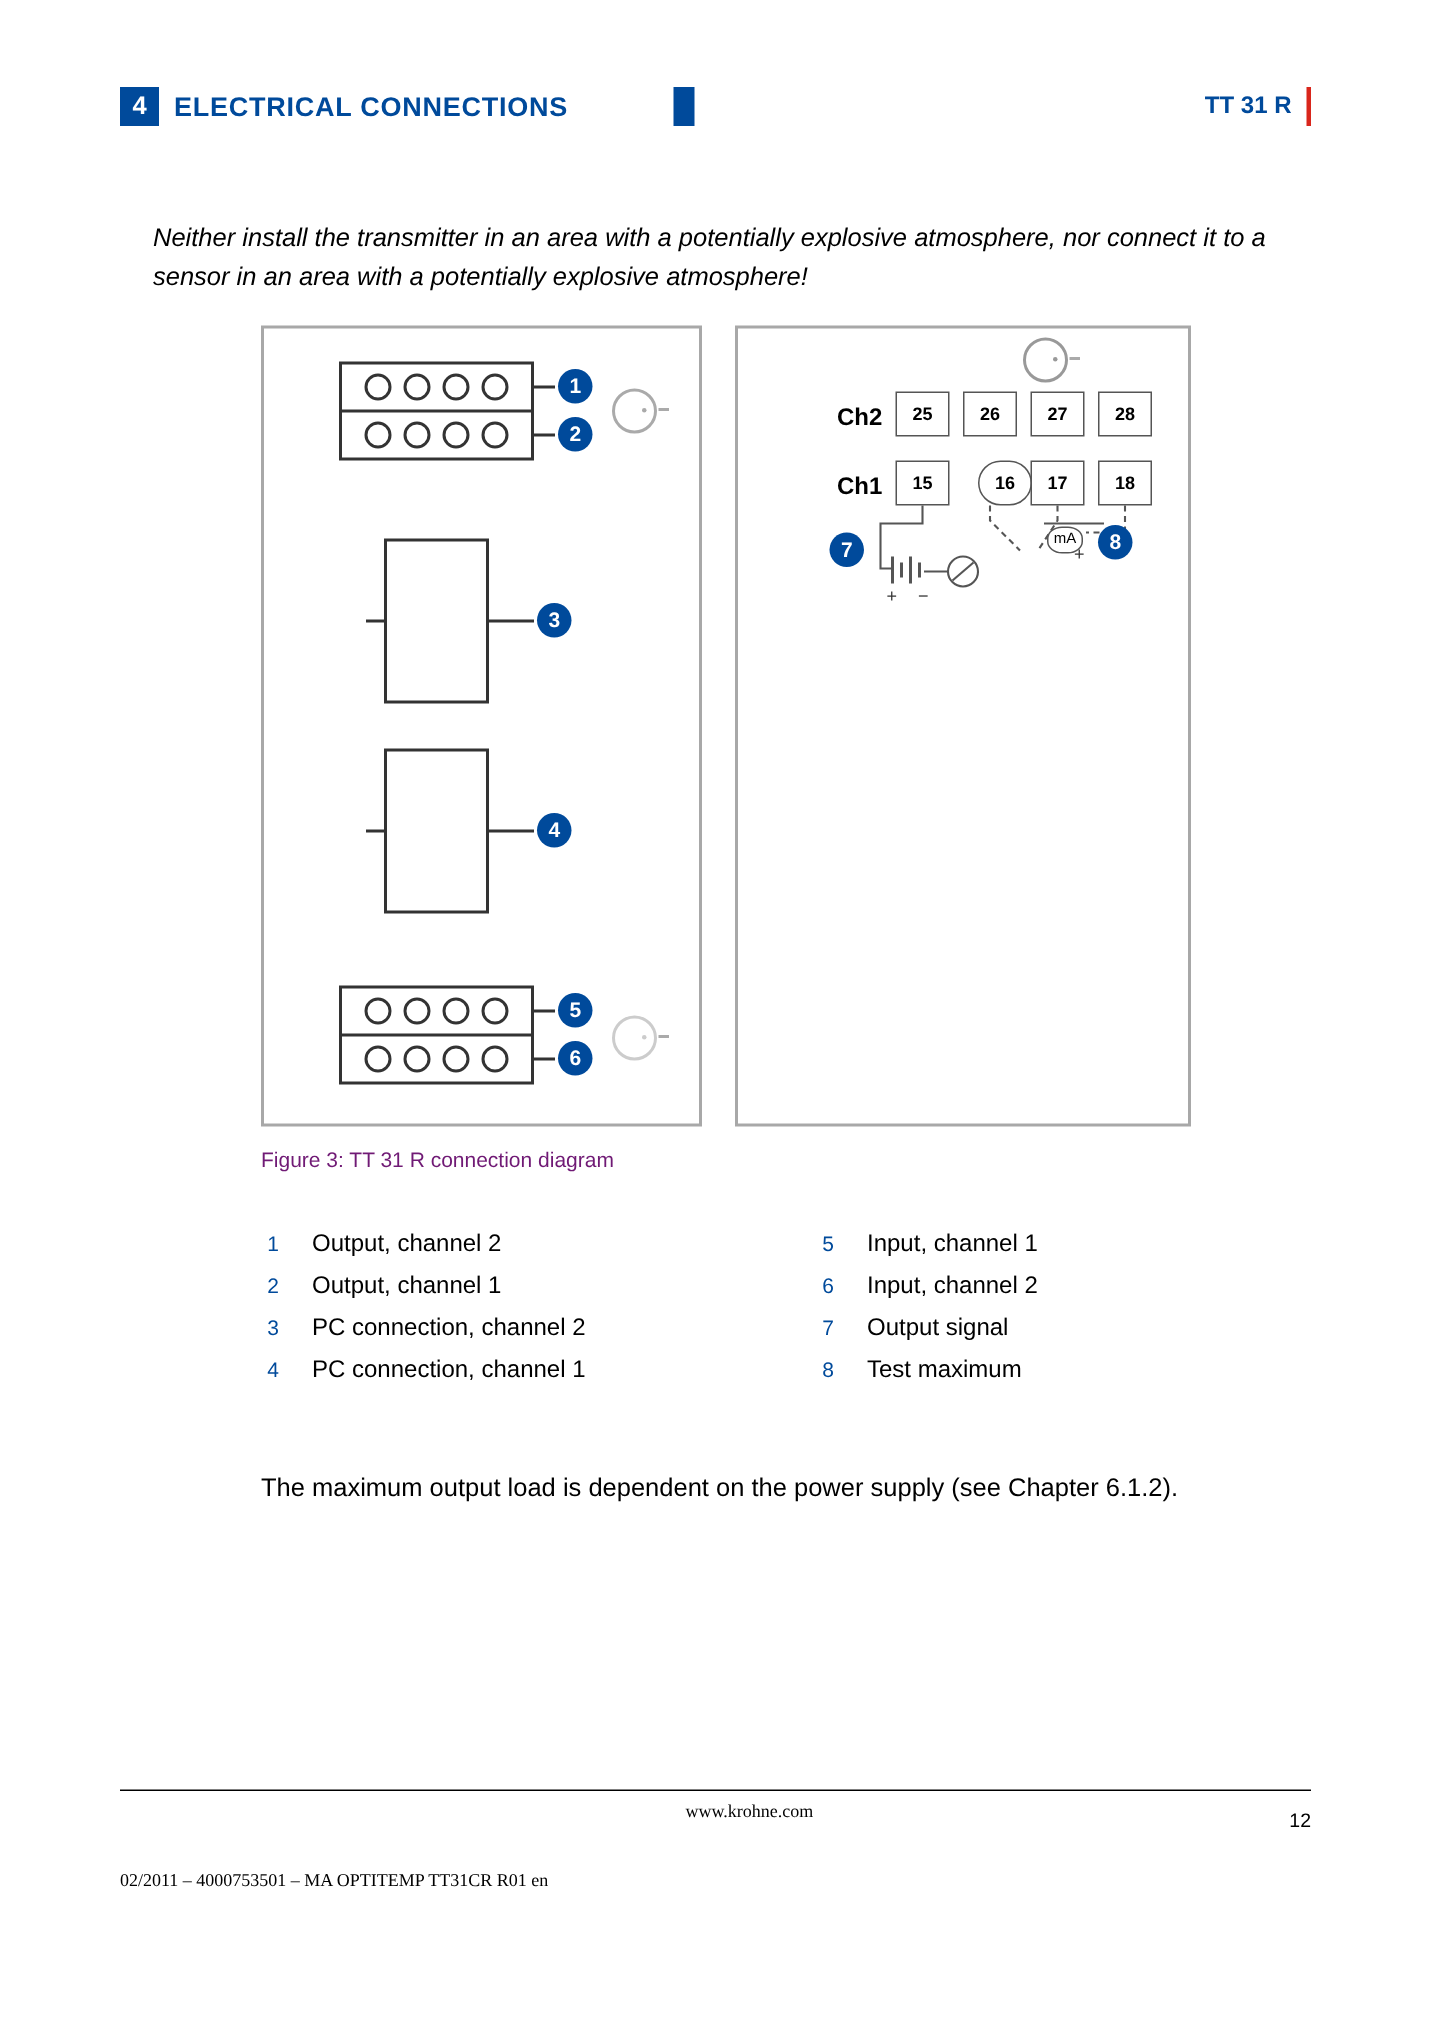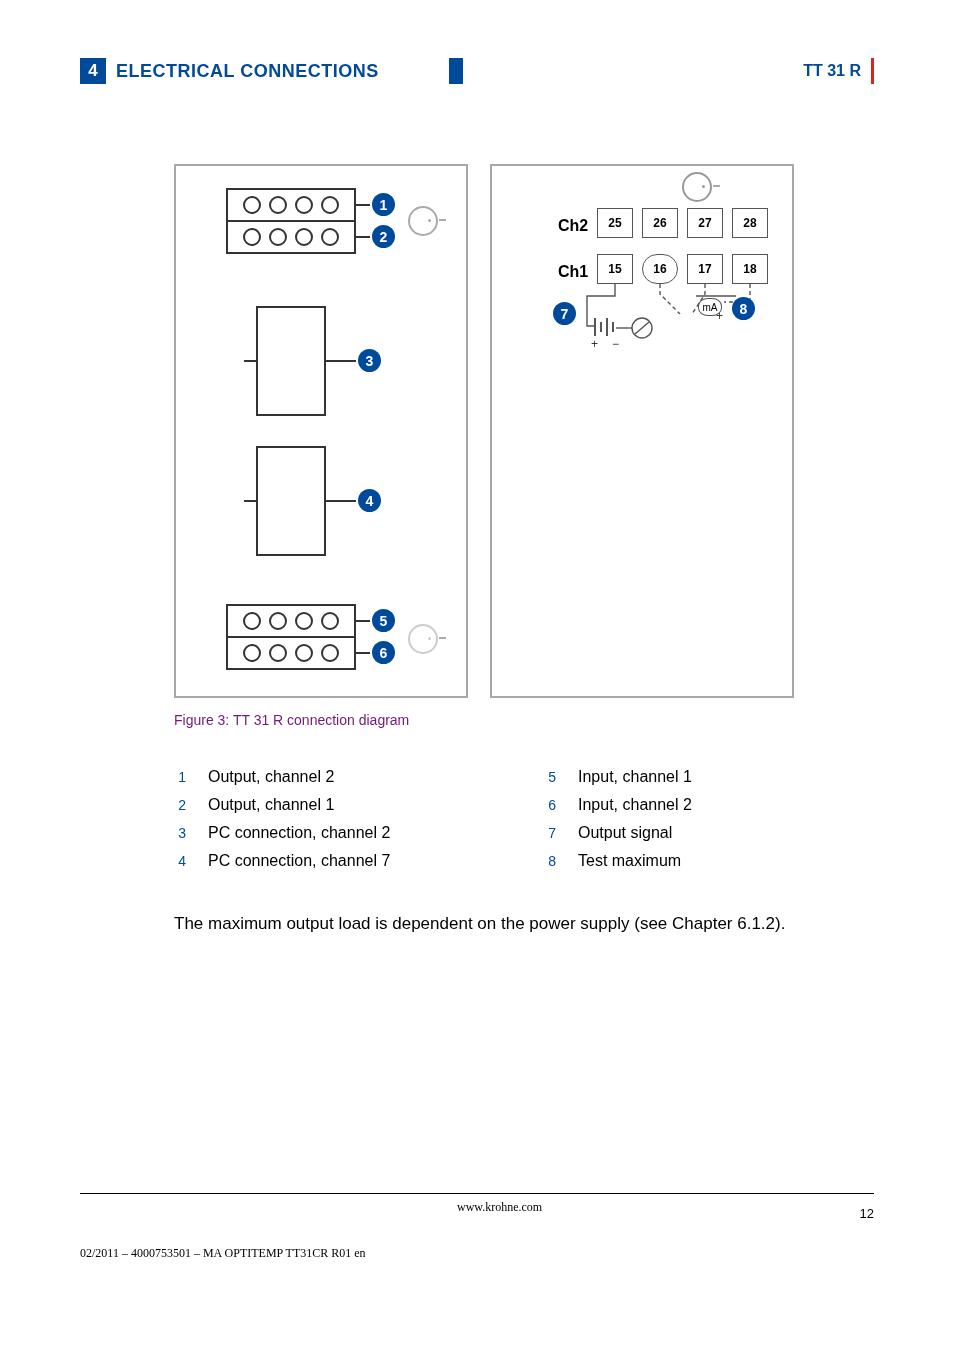--- a/index.html
+++ b/index.html
@@ -223,21 +223,21 @@
     gap: 22px;
   }
   .legend-num {
     color: #004a9b;
     font-size: 14px;
     width: 12px;
     text-align: right;
   }
 
   .note {
-    margin-top: 44px;
+    margin-top: 59px;
     margin-left: 94px;
     font-size: 17px;
   }
 
   
   .ftr {
     position: absolute;
     left: 80px; right: 80px;
     bottom: 90px;
     border-top: 1px solid #000;
@@ -259,20 +259,21 @@
     <div class="hdr-num">4</div>
     <div class="hdr-title">ELECTRICAL CONNECTIONS</div>
     <div class="hdr-tail"></div>
     <div style="flex:1"></div>
     <div class="hdr-dev">TT 31 R</div>
   </div>
 
 
   <div class="attn">
     <div class="attn-body">
+      <div class="attn-text">Neither install the transmitter in an area with a potentially explosive atmosphere, nor connect it to a sensor in an area with a potentially explosive atmosphere!</div>
     </div>
   </div>
 
   <div class="diagram-wrap">
 
     <div class="diagram-a">
 
       <div class="term-box" style="left:50px; top:22px; width:130px; height:66px;">
         <div class="holes">
             <span class="hole"></span>
@@ -337,21 +338,21 @@
         </div>
 
       <div class="lbl-b" style="left:66px; top:51px;">Ch2</div>
       <div class="term-b" style="left:105px; top:42px; width:36px; height:30px;">25</div>
       <div class="term-b" style="left:150px; top:42px; width:36px; height:30px;">26</div>
       <div class="term-b" style="left:195px; top:42px; width:36px; height:30px;">27</div>
       <div class="term-b" style="left:240px; top:42px; width:36px; height:30px;">28</div>
 
       <div class="lbl-b" style="left:66px; top:97px;">Ch1</div>
       <div class="term-b" style="left:105px; top:88px; width:36px; height:30px;">15</div>
-      <div class="term-b" style="left:150px; top:88px; width:36px; height:30px;border-radius:15px;">16</div>
+      <div class="term-b" style="left:160px; top:88px; width:36px; height:30px;border-radius:15px;">16</div>
       <div class="term-b" style="left:195px; top:88px; width:36px; height:30px;">17</div>
       <div class="term-b" style="left:240px; top:88px; width:36px; height:30px; font-weight:900;">18</div>
 
       <svg style="position:absolute; left:0; top:0;" width="300" height="200">
 
         <path d="M123 118 L123 130 L95 130 L95 160 L103 160" stroke="#555" stroke-width="1.4" fill="none"></path>
         <path d="M168 118 L168 128 L188 148" stroke="#555" stroke-width="1.4" fill="none" stroke-dasharray="4 3"></path>
         <path d="M213 118 L213 128 L200 148" stroke="#555" stroke-width="1.4" fill="none" stroke-dasharray="4 3"></path>
         <path d="M258 118 L258 136 L232 136" stroke="#555" stroke-width="1.4" fill="none" stroke-dasharray="4 3"></path>
 
@@ -398,21 +399,21 @@
     <div class="legend-row">
       <span class="legend-num">3</span>
       <span>PC connection, channel 2</span>
     </div>
     <div class="legend-row">
       <span class="legend-num">7</span>
       <span>Output signal</span>
     </div>
     <div class="legend-row">
       <span class="legend-num">4</span>
-      <span>PC connection, channel 7</span>
+      <span>PC connection, channel 1</span>
     </div>
     <div class="legend-row">
       <span class="legend-num">8</span>
       <span>Test maximum</span>
     </div>
   </div>
 
   <div class="note">The maximum output load is dependent on the power supply (see Chapter 6.1.2).</div>
 
   <div class="ftr">

